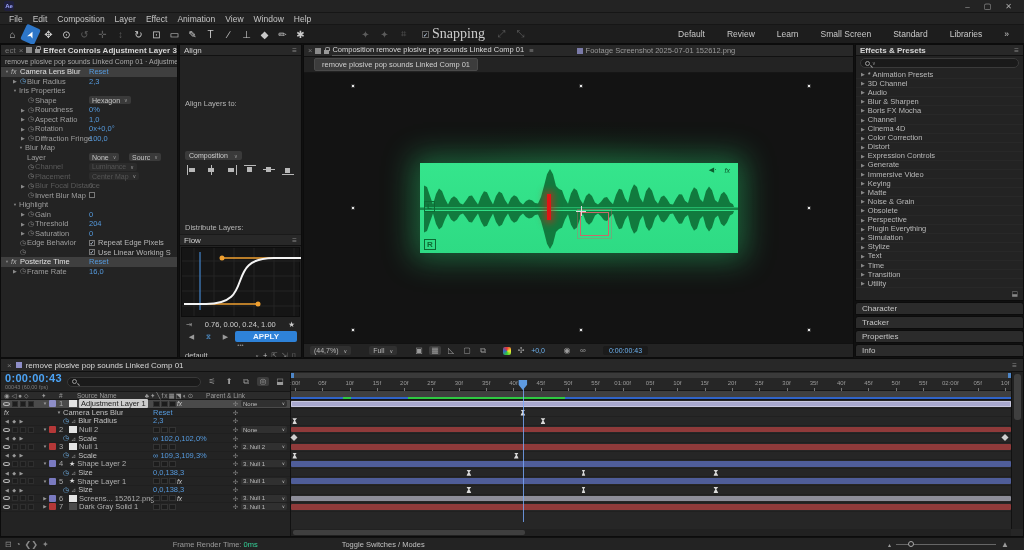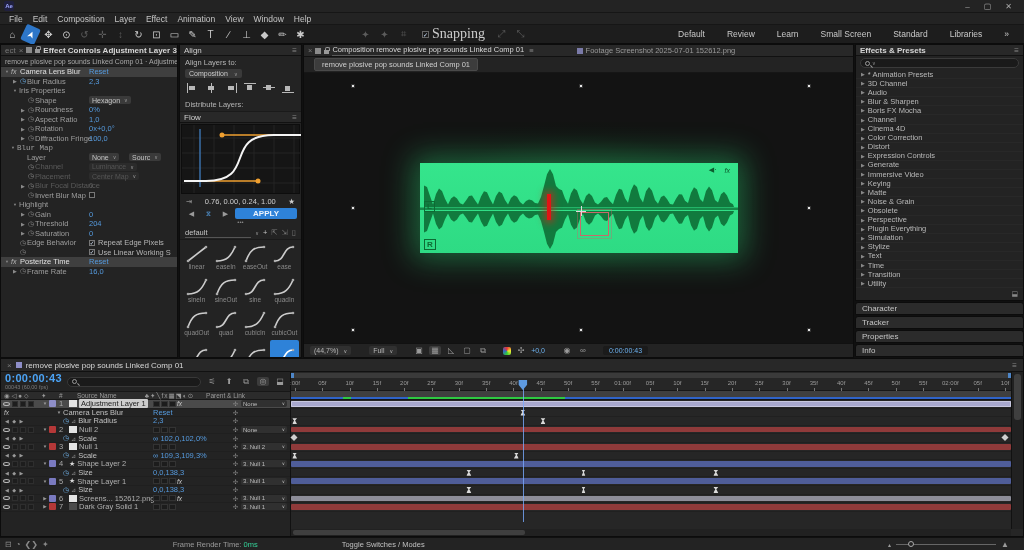--- a/index.html
+++ b/index.html
@@ -36,21 +36,21 @@
   .ec-label{flex:none;}
   .ec-val{position:absolute;left:88px;}
   .ec-dd{position:absolute;left:88px;background:#3a3a3a;border-radius:2px;padding:0 3px;color:#c4c4c4;display:flex;gap:4px;align-items:center;height:8px;font-size:7px;}
   .ec-dd .ca{font-size:5px;color:#999;}
   .ec-dd.dis{background:#2b2b2b;color:#555;}
   .ec-val.dis{color:#555;}
   .ec-chkbox{width:6px;height:6px;border:1px solid #777;background:#1e1e1e;display:inline-flex;align-items:center;justify-content:center;color:#dbe9ff;font-size:5.5px;position:absolute;left:88px;}
   .ec-chklabel{position:absolute;left:97px;color:#b5b5b5;}
   
   #panel-align{left:179px;top:44px;width:123px;height:314px;background:#232323;}
-  .al-row{display:flex;align-items:flex-start;padding:2px 5px;gap:4px;font-size:7.5px;color:#b5b5b5;}
+  .al-row{display:flex;align-items:flex-start;padding:2px 5px;gap:4px;font-size:7.5px;color:#b5b5b5;margin-top:41px;}
   .al-dd{background:#3a3a3a;border-radius:2px;padding:1px 4px;display:flex;gap:6px;font-size:7px;color:#ccc;align-items:center;}
   .al-icons{display:flex;justify-content:space-between;padding:3px 7px 5px;}
   .al-ic{width:12px;height:10px;position:relative;}
   .al-ic i{position:absolute;background:#b8b8b8;}
   
   #flow-curve{margin:1px 1px;background:#151515;height:70px;position:relative;border:1px solid #0d0d0d;}
   .fl-vals{display:flex;align-items:center;gap:4px;padding:2px 6px;font-size:7.5px;color:#cfcfcf;height:12px;}
   .fl-btns{display:flex;align-items:center;padding:1px 4px;height:13px;gap:2px;}
   .fl-nav{width:16px;text-align:center;color:#9a9a9a;font-size:7px;}
   .apply-btn{margin-left:auto;width:66px;height:11px;background:#2e82d8;color:#eaf3fd;font-size:8px;font-weight:bold;display:flex;align-items:center;justify-content:center;border-radius:2px;}
@@ -278,21 +278,21 @@
           <span class="ec-sw">◷</span>
           <span class="ec-label">Rotation</span>
           <span class="ec-val" style="color: rgb(85, 154, 222);">0x+0,0°</span>
         </div>
         <div class="ec-row" style="position: relative; padding-left: 18px;">
           <span class="ec-arrow">▶</span>
           <span class="ec-sw">◷</span>
           <span class="ec-label">Diffraction Fringe</span>
           <span class="ec-val" style="color: rgb(85, 154, 222);">100,0</span>
         </div>
-        <div class="ec-row" style="position: relative; padding-left: 8px; font-family: Liberation Mono, monospace;">
+        <div class="ec-row" style="position: relative; padding-left: 16px;">
           <span class="ec-arrow" style="font-size: 4px;">▼</span>
           <span class="ec-label">Blur Map</span>
         </div>
         <div class="ec-row" style="position: relative; padding-left: 18px;">
           <span class="ec-arrow"></span>
           <span class="ec-label">Layer</span>
           <span class="ec-dd" style="left: 88px;">
             <span>None</span>
             <span class="ca">∨</span>
           </span>

